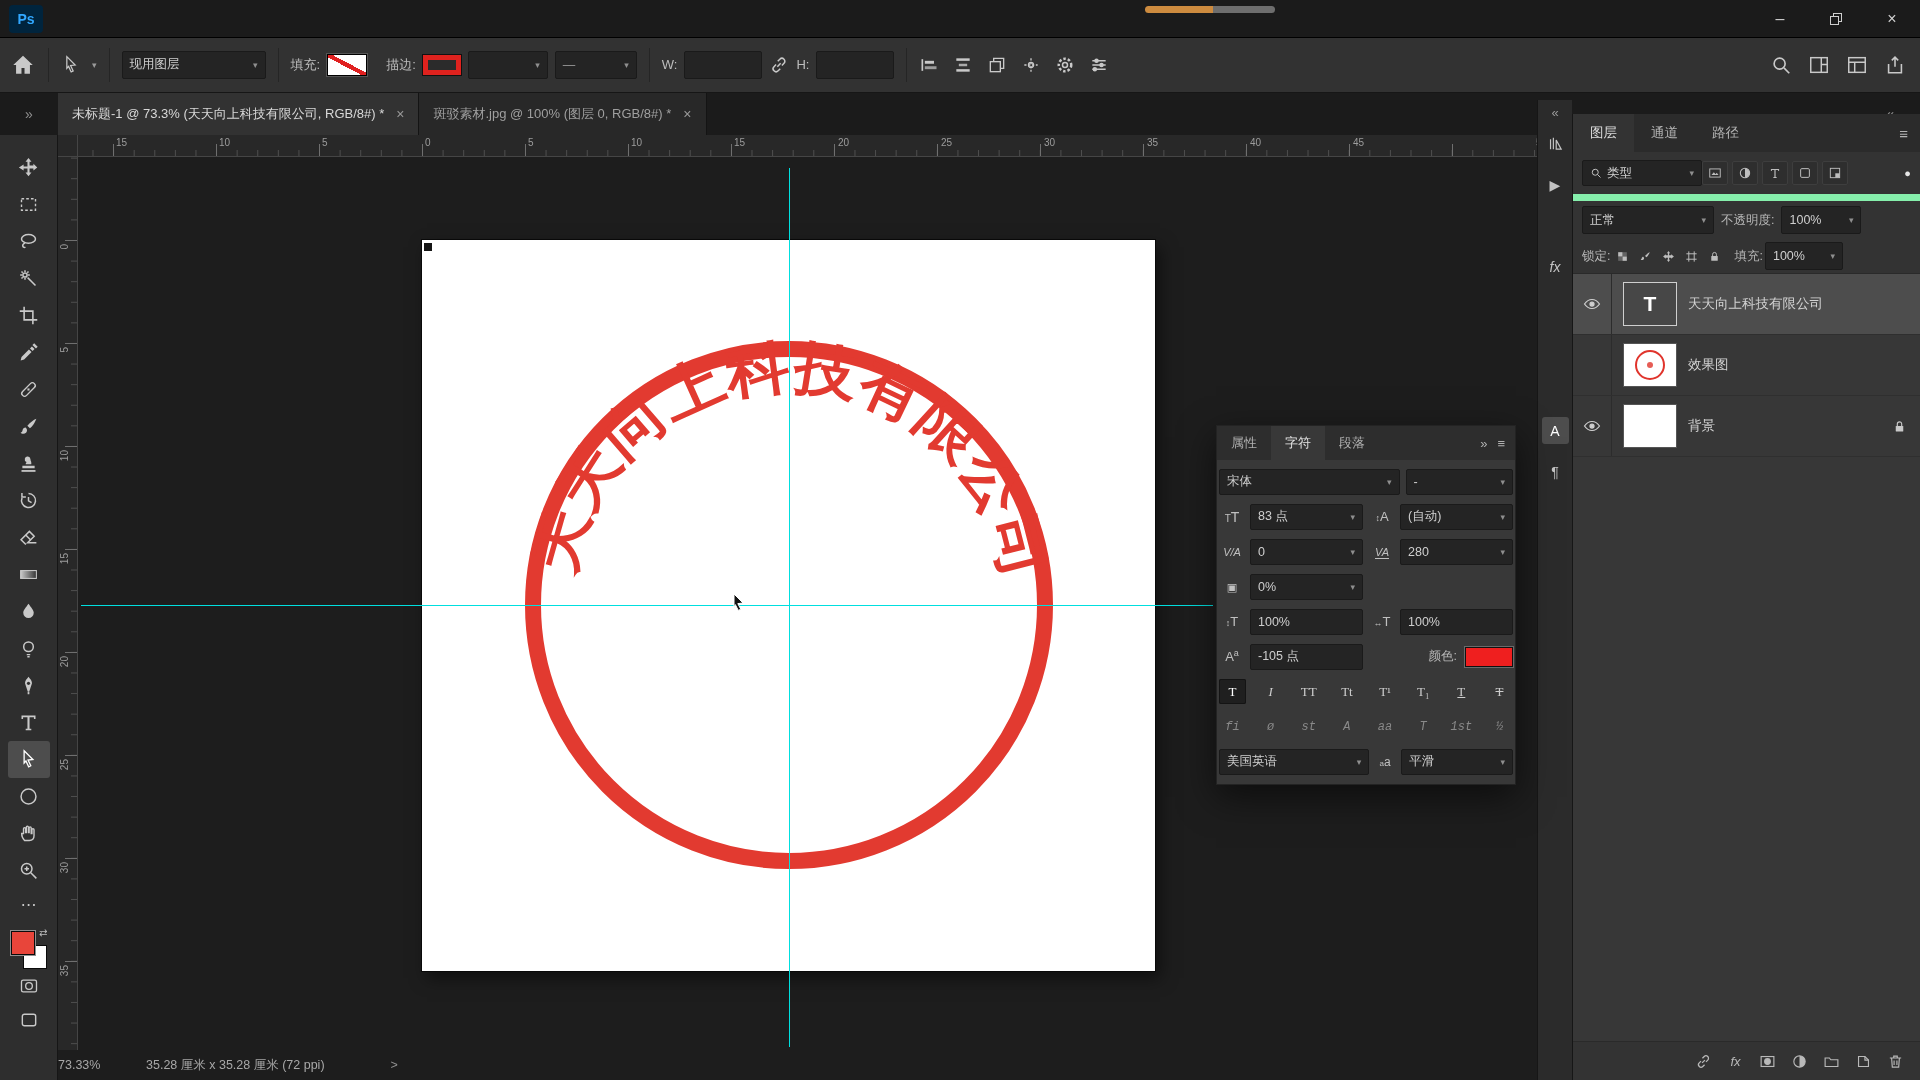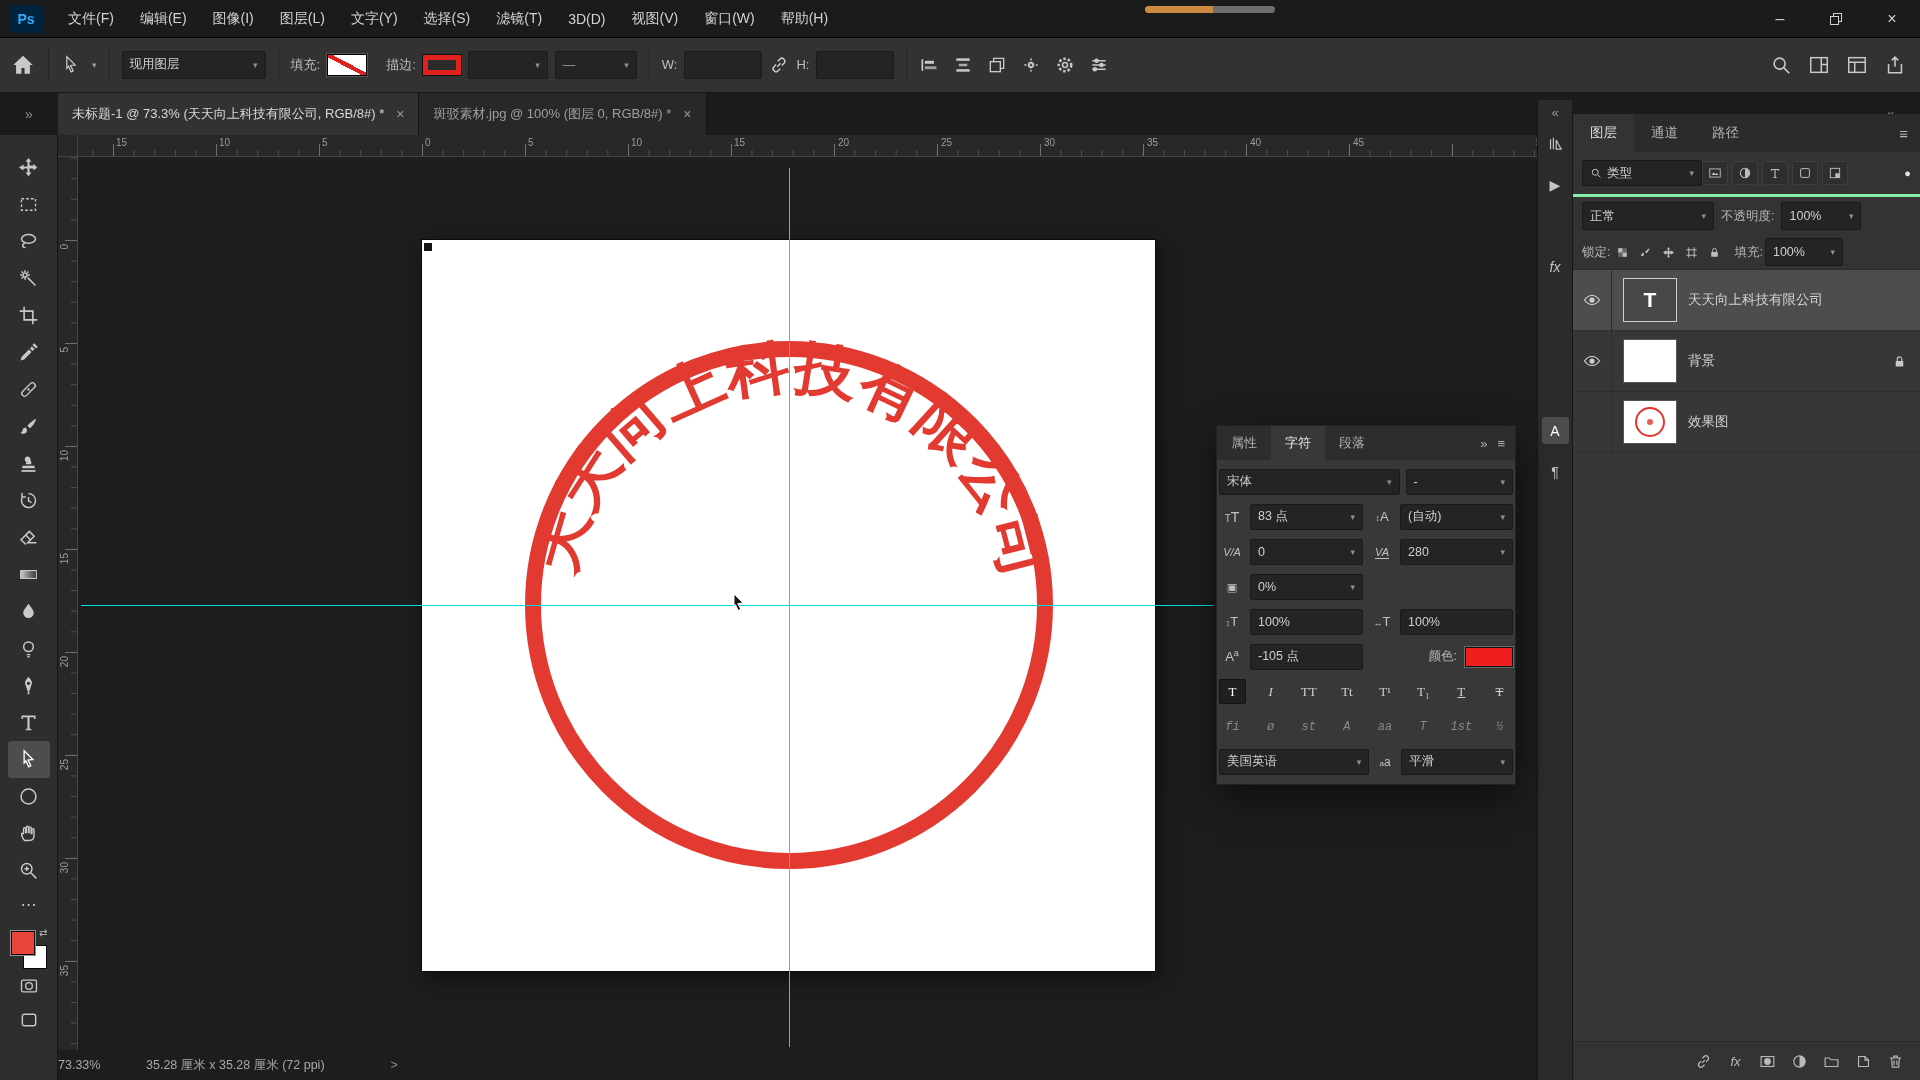--- a/index.html
+++ b/index.html
@@ -83,21 +83,21 @@
   .rs-btn .icon{width:17px;height:17px;}
   .rs-btn.active{background:#4d4d4d;color:#fff;}
   .rs-btn.chev{height:20px;margin-bottom:8px;font-size:13px;color:#9a9a9a;}
 
   
   .panels{position:absolute;left:1572px;top:114px;right:0;bottom:0;background:#333;border-left:1px solid #161616;display:flex;flex-direction:column;z-index:22;}
   .panel-tabs{height:38px;background:#2b2b2b;display:flex;align-items:stretch;flex:none;}
   .panel-tab{padding:0 17px;display:flex;align-items:center;color:#b3b3b3;font-size:13.5px;}
   .panel-tab.active{background:#333;color:#dedede;}
   .panel-tabs-menu{margin-left:auto;align-self:center;padding-right:12px;color:#b3b3b3;font-size:15px;}
-  .filter-row{height:42px;display:flex;align-items:center;padding:0 9px;border-bottom:3px solid #86efac;flex:none;}
+  .filter-row{height:42px;display:flex;align-items:center;padding:0 9px;border-bottom:7px solid #86efac;flex:none;}
   .filter-dd{width:104px;flex:none;height:24px;}
   .f-ic{width:24px;height:22px;display:grid;place-items:center;color:#bdbdbd;border:1px solid #3e3e3e;border-radius:2px;background:#2e2e2e;}
   .f-ic .icon{width:14px;height:14px;}
   .filter-toggle{margin-left:auto;color:#e6e6e6;font-size:11px;}
   .blend-row{height:38px;display:flex;align-items:center;gap:7px;padding:0 9px;flex:none;}
   .lock-row{height:34px;display:flex;align-items:center;gap:2px;padding:0 9px;border-bottom:1px solid #2a2a2a;flex:none;}
   .panel-label{color:#b8b8b8;font-size:12.5px;}
   .l-ic{width:20px;height:20px;display:grid;place-items:center;color:#bdbdbd;}
   .l-ic .icon{width:13px;height:13px;}
   .layer-list{flex:1;background:#373737;overflow:hidden;}
@@ -139,33 +139,20 @@
   .tbtn.s{text-decoration:line-through;}
   .obtn{width:27px;height:23px;display:grid;place-items:center;color:#8a8a8a;font-size:12px;font-style:italic;font-family:Liberation Mono, monospace;}
 </style>
 </head>
 <body>
 
 <div id="app">
 
   <div class="menubar">
     <div class="ps-logo">Ps</div>
-    <div class="menu-items" id="menu-items">
-        <div class="menu-item">文件(F)</div>
-        <div class="menu-item">编辑(E)</div>
-        <div class="menu-item">图像(I)</div>
-        <div class="menu-item">图层(L)</div>
-        <div class="menu-item">文字(Y)</div>
-        <div class="menu-item">选择(S)</div>
-        <div class="menu-item">滤镜(T)</div>
-        <div class="menu-item">3D(D)</div>
-        <div class="menu-item">视图(V)</div>
-        <div class="menu-item">窗口(W)</div>
-        <div class="menu-item">帮助(H)</div>
-      </div>
     <div class="title-progress"></div>
     <div class="win-controls">
       <div class="win-btn">–</div>
       <div class="win-btn">
           <span class="icon">
             <svg viewBox="0 0 12 12" fill="none" stroke="currentColor">
               <rect x="3.5" y="0.5" width="8" height="8"></rect>
               <rect x="0.5" y="3.5" width="8" height="8" fill="#1b1b1b"></rect>
             </svg>
           </span>
@@ -713,43 +700,43 @@
                 <circle cx="12" cy="12" r="2.7" fill="currentColor"></circle>
               </svg>
             </span>
           </div>
           <div class="thumb t-text">
             <span>T</span>
           </div>
           <span class="layer-name">天天向上科技有限公司</span>
         </div>
         <div class="layer-row">
+          <div class="eye-cell"></div>
+          <div class="thumb t-image">
+            <div class="ring2"></div>
+          </div>
+          <span class="layer-name">效果图</span>
+        </div>
+        <div class="layer-row">
           <div class="eye-cell">
             <span class="icon" style="width:18px;height:18px">
               <svg viewBox="0 0 24 24" fill="none" stroke="currentColor" stroke-width="1.6">
                 <path d="M2 12s4-6 10-6 10 6 10 6-4 6-10 6S2 12 2 12z"></path>
                 <circle cx="12" cy="12" r="2.7" fill="currentColor"></circle>
               </svg>
             </span>
           </div>
           <div class="thumb t-bg"></div>
           <span class="layer-name">背景</span>
           <span class="icon layer-lock">
             <svg viewBox="0 0 24 24">
               <rect x="6" y="11" width="12" height="9" rx="1" fill="currentColor"></rect>
               <path d="M8.5 11V8a3.5 3.5 0 017 0v3" fill="none" stroke="currentColor" stroke-width="1.8"></path>
             </svg>
           </span>
-        </div>
-        <div class="layer-row">
-          <div class="eye-cell"></div>
-          <div class="thumb t-image">
-            <div class="ring2"></div>
-          </div>
-          <span class="layer-name">效果图</span>
         </div>
       </div>
 
     <div class="panel-footer" id="panel-footer">
         <div class="footer-btn">
           <span class="icon" style="width:17px;height:17px">
             <svg viewBox="0 0 24 24" fill="none" stroke="currentColor" stroke-width="1.8">
               <path d="M10 14l4-4"></path>
               <path d="M8.5 11.5L6 14a3.5 3.5 0 005 5l2.5-2.5"></path>
               <path d="M15.5 12.5L18 10a3.5 3.5 0 00-5-5l-2.5 2.5"></path>

